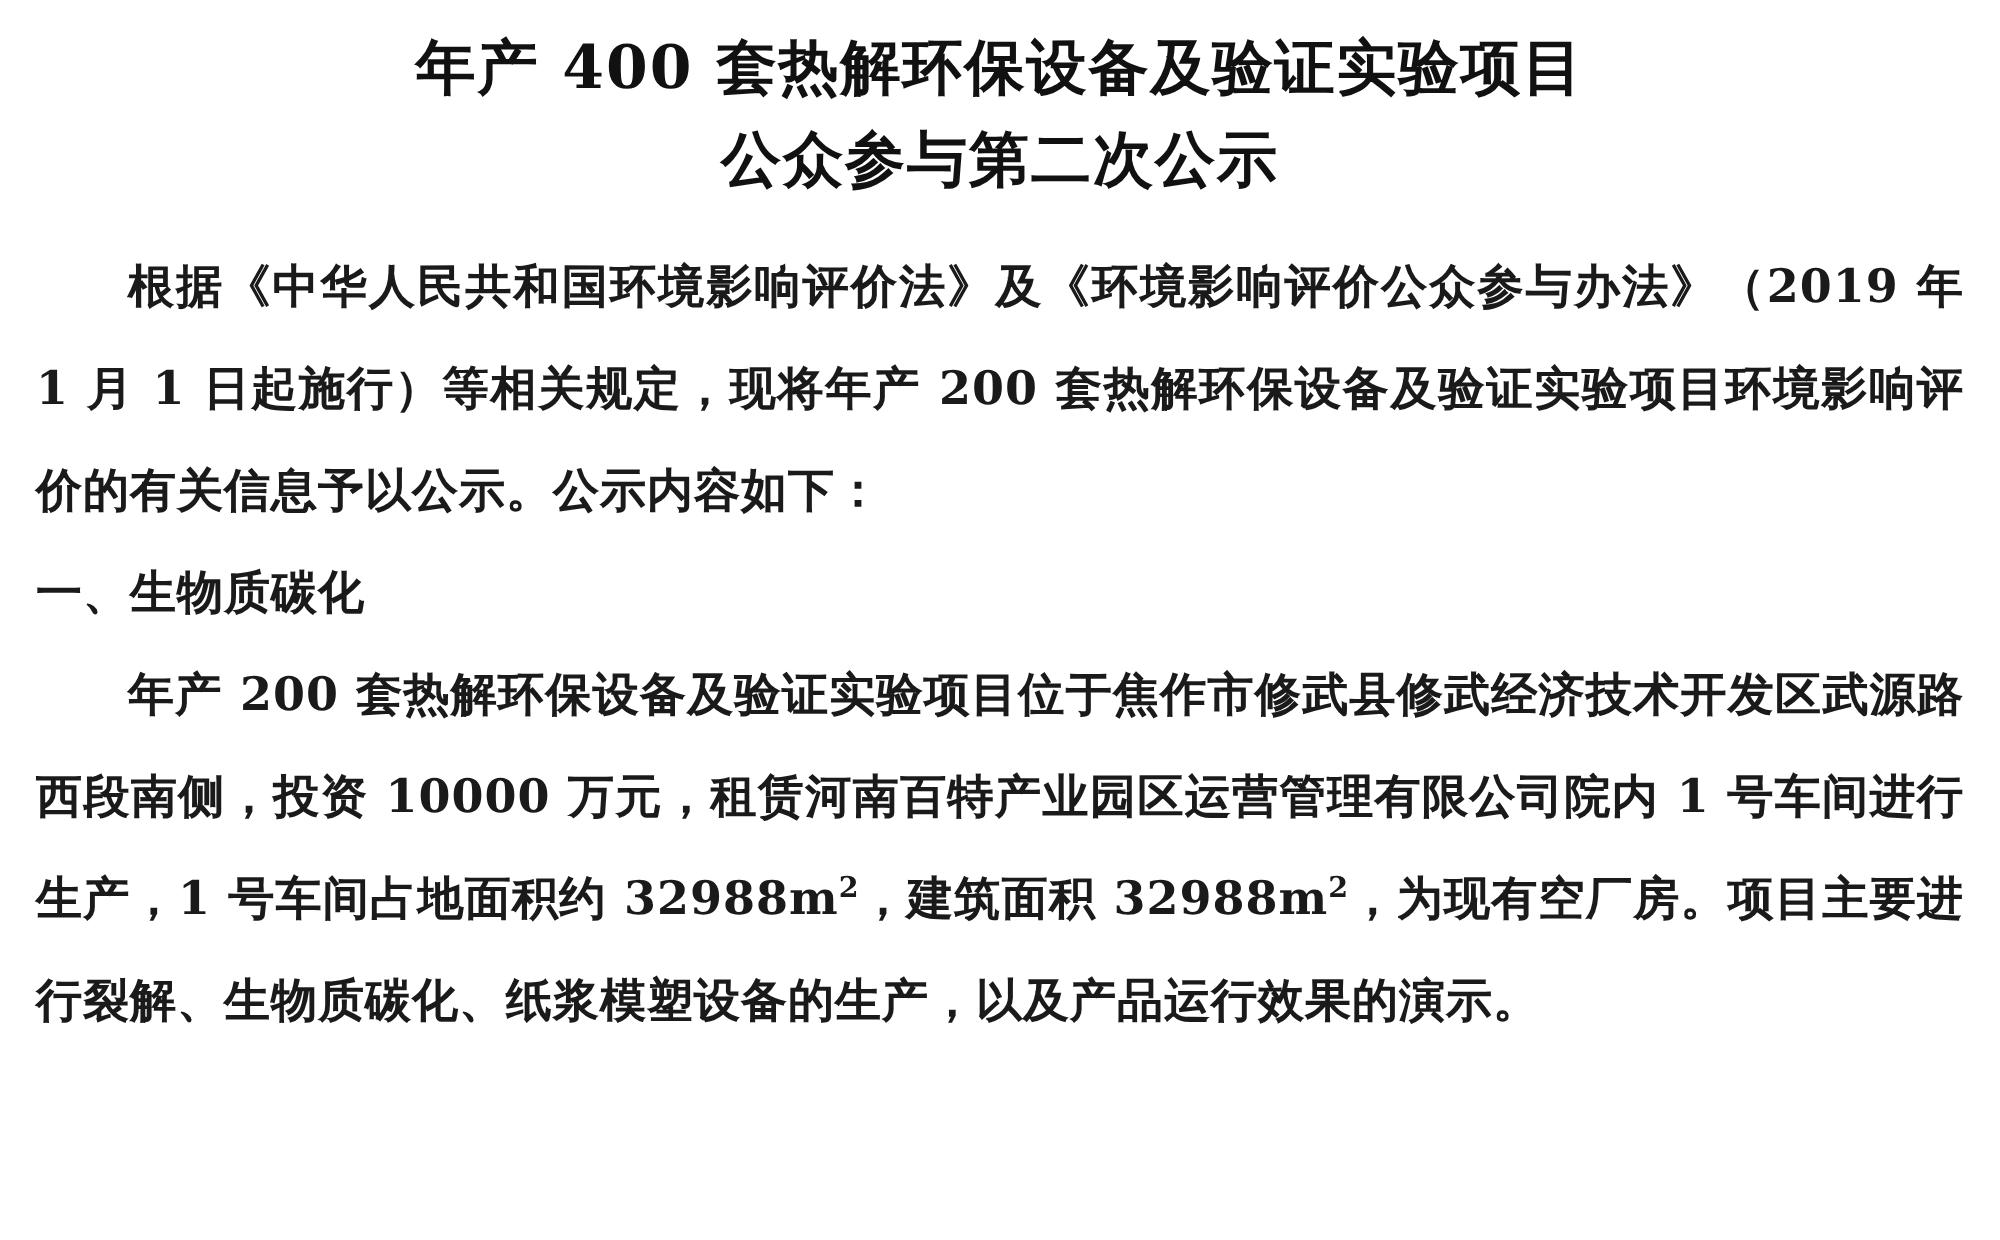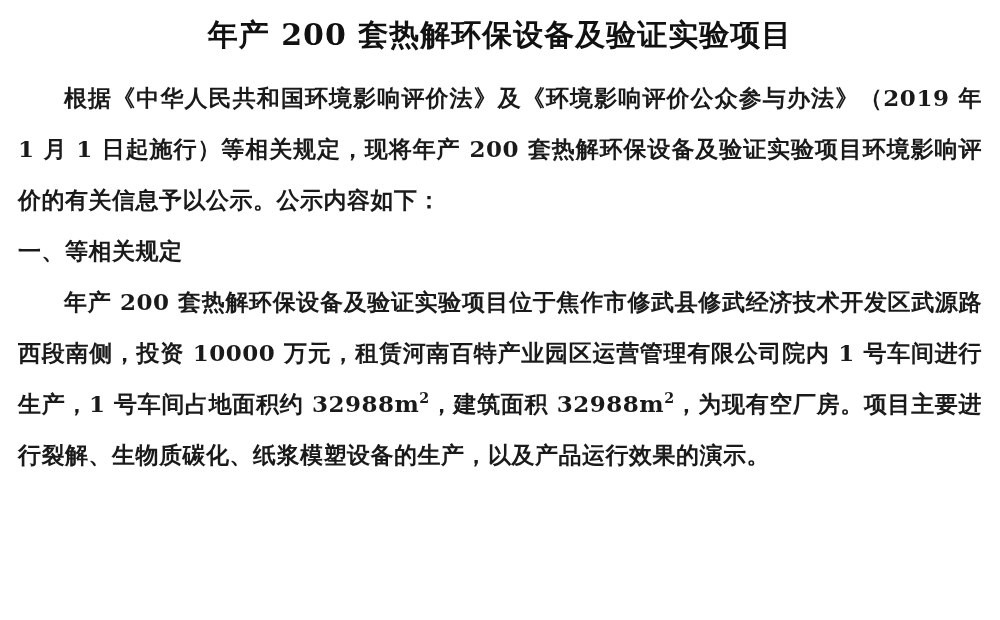--- a/index.html
+++ b/index.html
@@ -57,26 +57,27 @@
     vertical-align: super;
     line-height: 0;
   }
 </style>
 </head>
 <body>
 
 <div class="page">
 
   <div class="title-block">
-    <div class="title-line">年产 200 套热解环保设备及验证实验项目</div>
+    <div class="title-line">年产 400 套热解环保设备及验证实验项目</div>
+    <div class="title-line">公众参与第二次公示</div>
   </div>
 
   <div class="body-block">
 
     <p class="para indent">根据《中华人民共和国环境影响评价法》及《环境影响评价公众参与办法》（2019 年 1 月 1 日起施行）等相关规定，现将年产 200 套热解环保设备及验证实验项目环境影响评价的有关信息予以公示。公示内容如下：</p>
 
-    <p class="para heading">一、等相关规定</p>
+    <p class="para heading">一、生物质碳化</p>
 
     <p class="para indent"><span>年产 200 套热解环保设备及验证实验项目位于焦作市修武县修武经济技术开发区武源路西段南侧，投资 10000 万元，租赁河南百特产业园区运营管理有限公司院内 1 号车间进行生产，1 号车间占地面积约 32988m</span><sup>2</sup><span>，建筑面积 32988m</span><sup>2</sup><span>，为现有空厂房。项目主要进行裂解、生物质碳化、纸浆模塑设备的生产，以及产品运行效果的演示。</span></p>
 
   </div>
 
 </div>
 
 </body></html>

